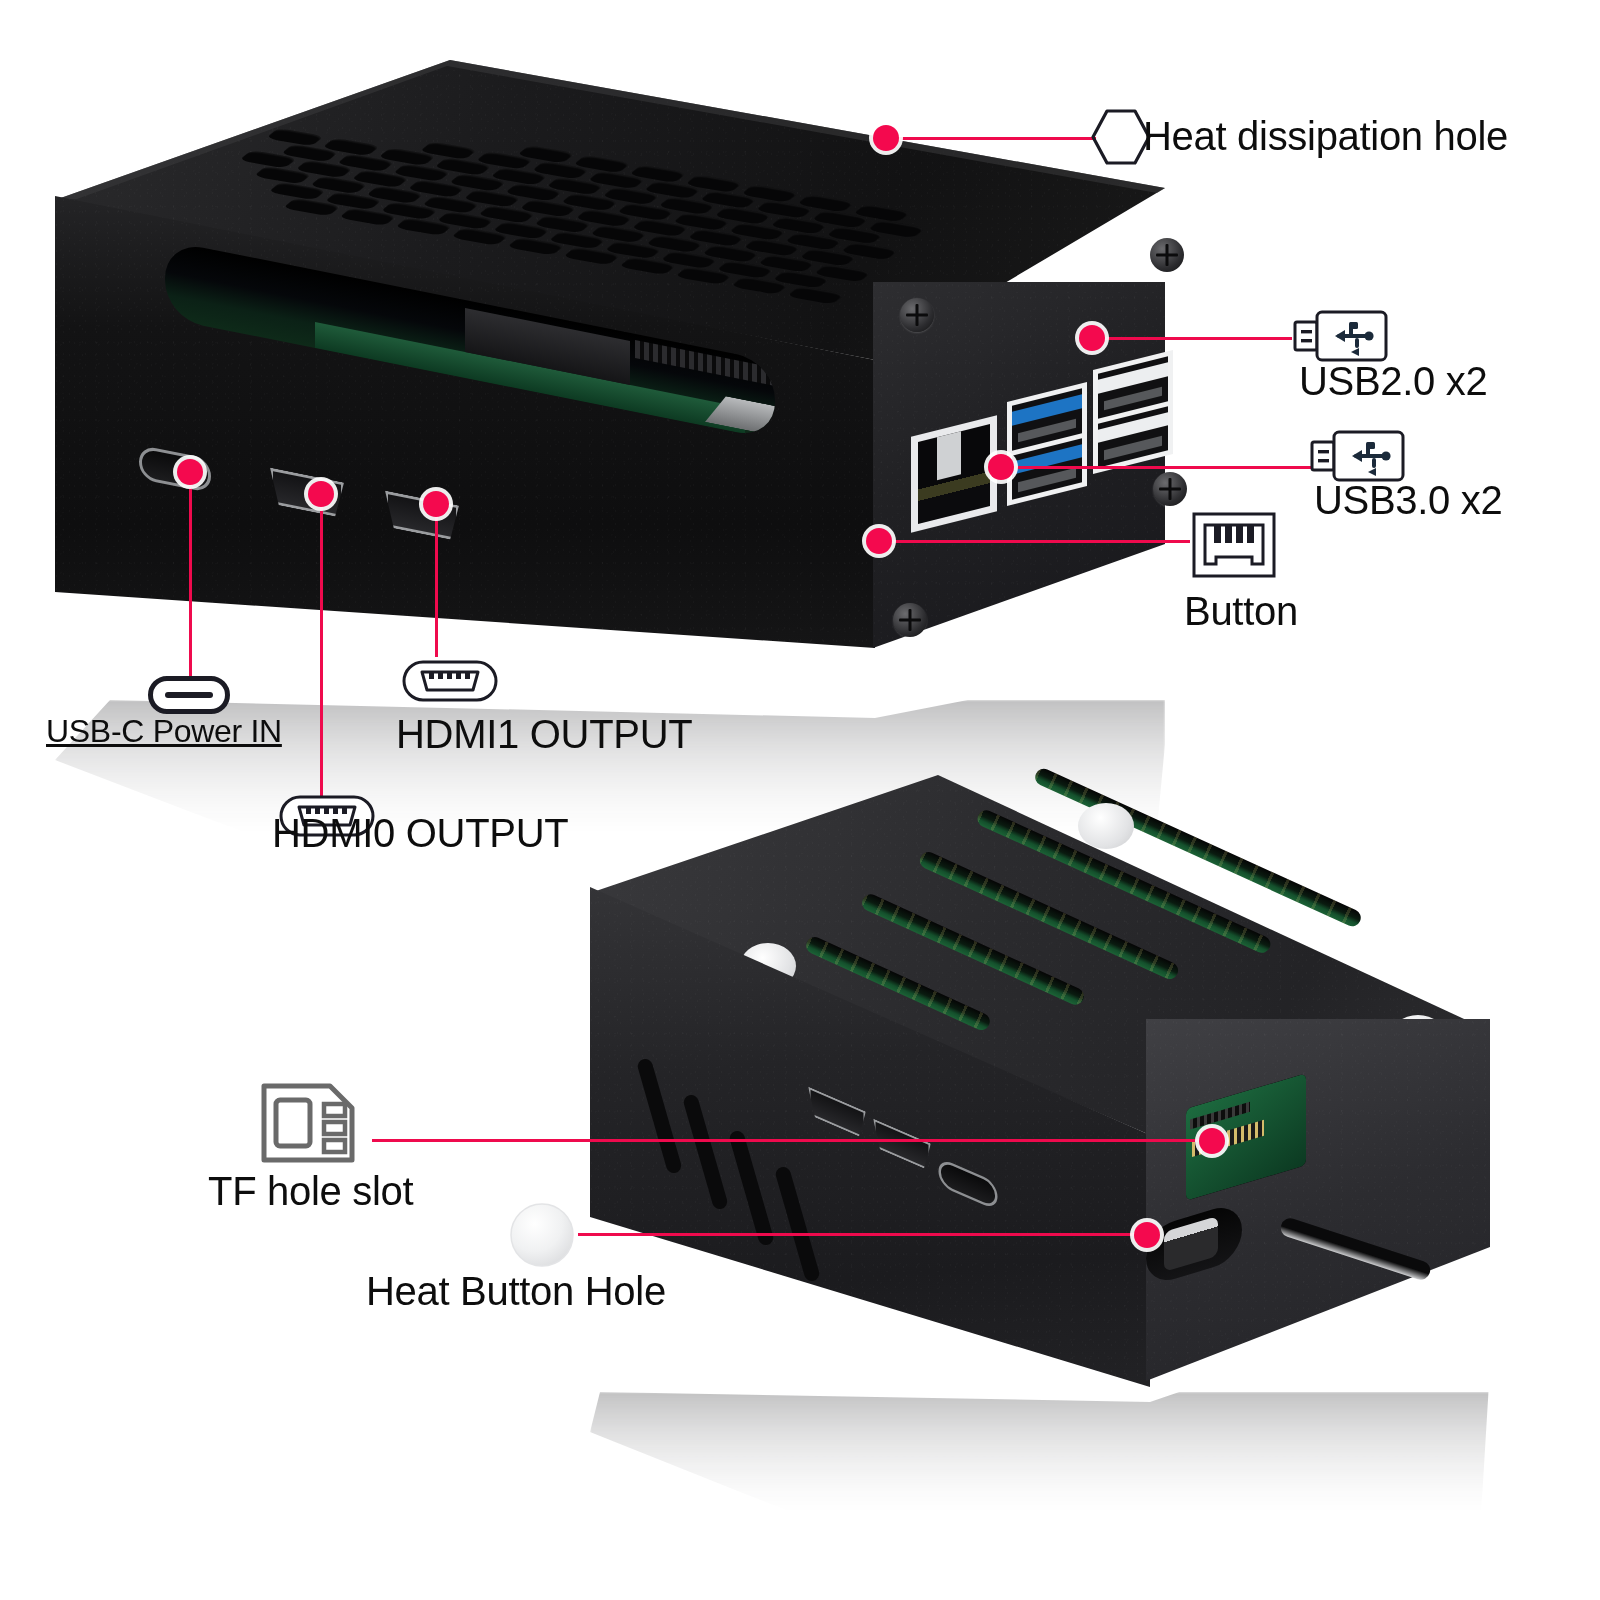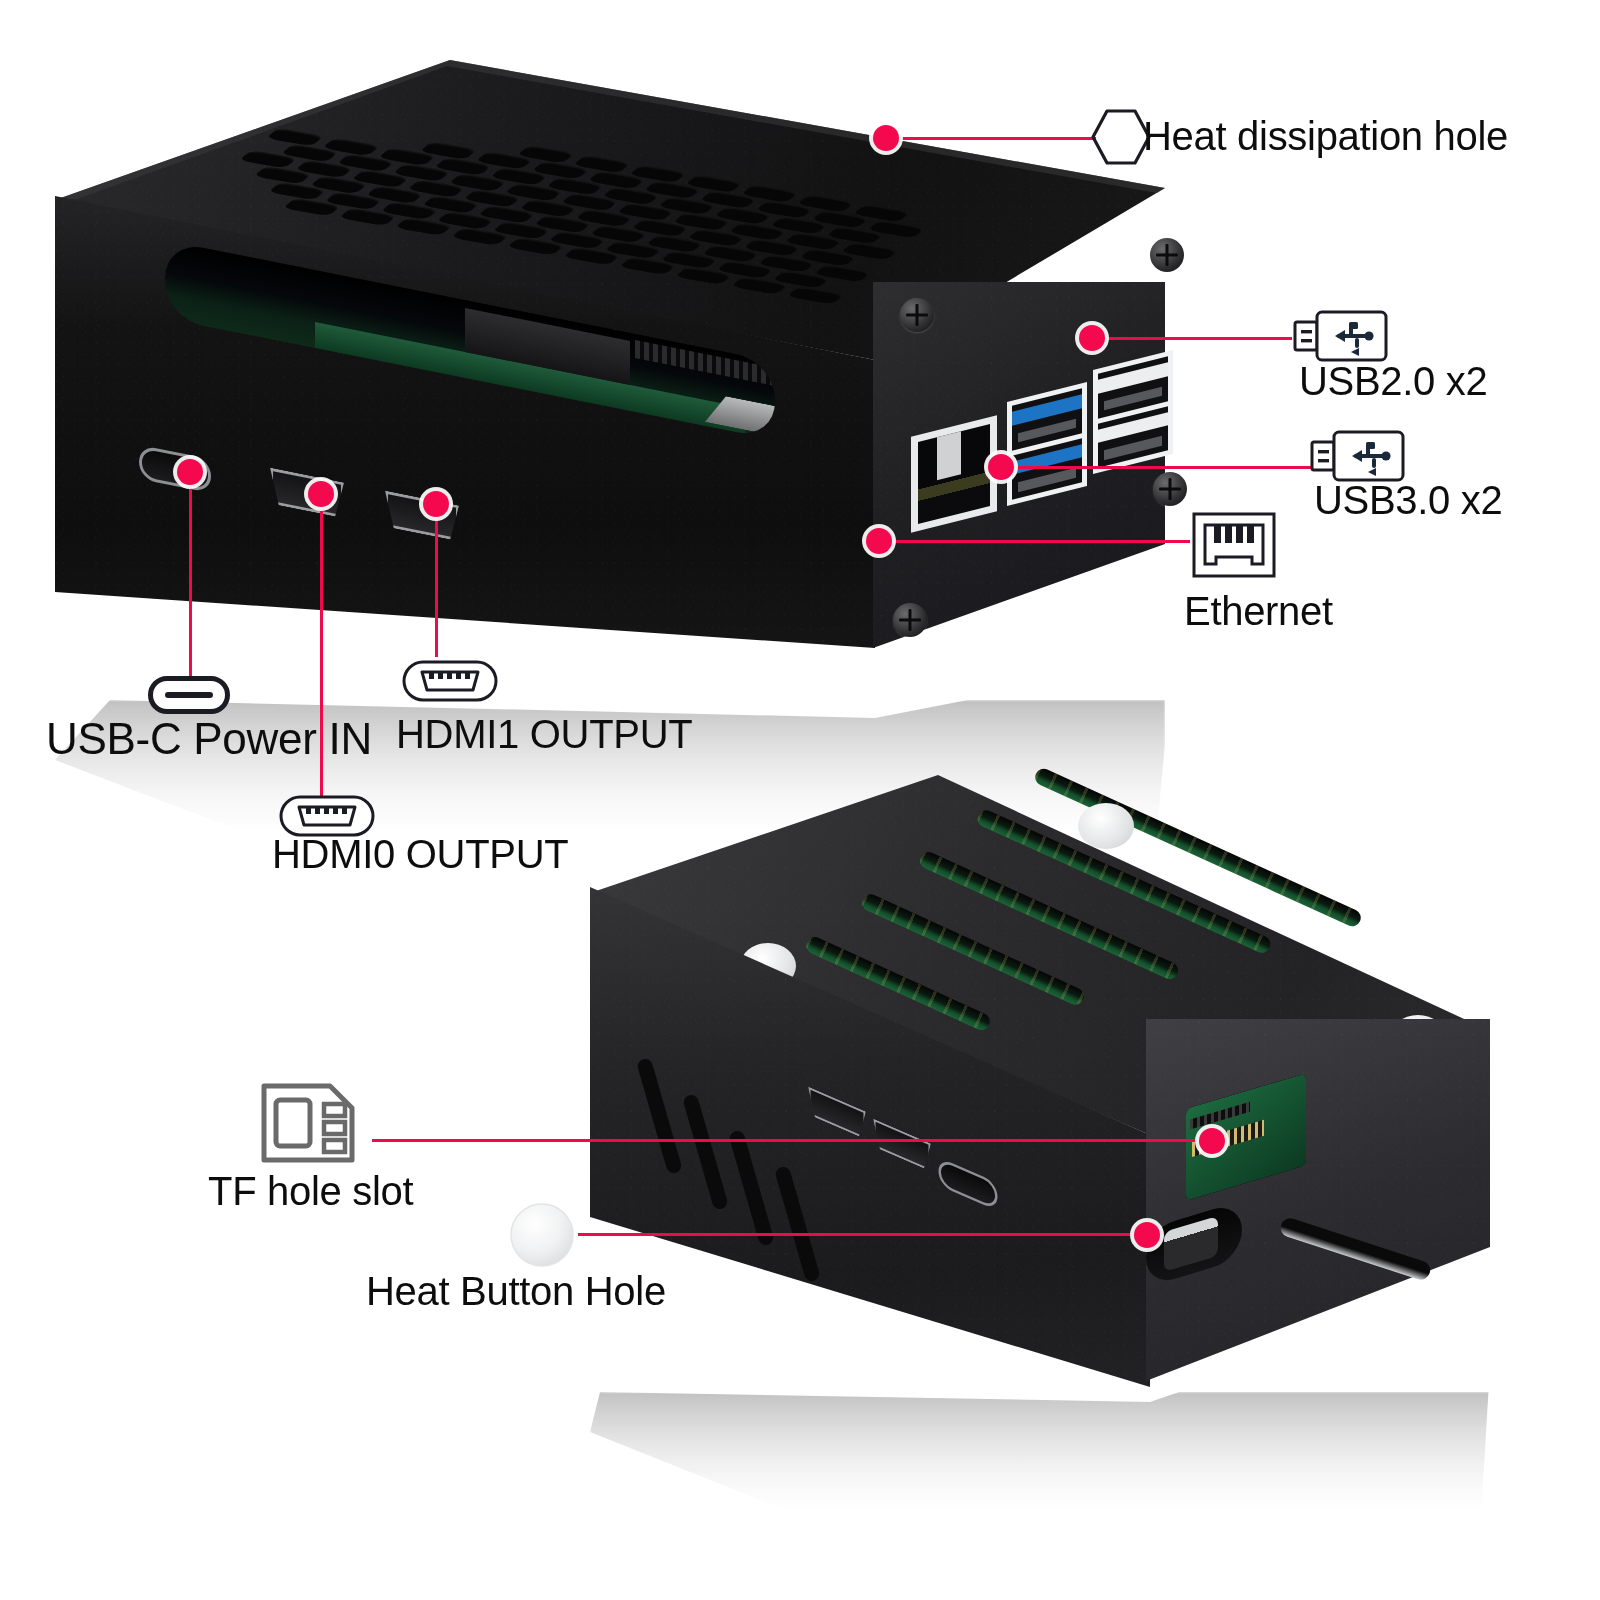--- a/index.html
+++ b/index.html
@@ -455,25 +455,25 @@
       </defs>
     </svg>
   </div>
 
   <div class="lbl" style="left:1143px;top:113px;font-size:40px;">Heat dissipation hole</div>
 
   <div class="lbl" style="left:1299px;top:358px;font-size:40px;">USB2.0 x2</div>
 
   <div class="lbl" style="left:1314px;top:477px;font-size:40px;">USB3.0 x2</div>
 
-  <div class="lbl" style="left:1184px;top:588px;font-size:40px;">Ethernet</div>
-
-  <div class="lbl" style="left:46px;top:713px;font-size:44px;">USB-C Power IN</div>
-
-  <div class="lbl" style="left:272px;top:831px;font-size:40px;">HDMI0 OUTPUT</div>
+  <div class="lbl" style="left:1184px;top:588px;font-size:40px;">Button</div>
+
+  <div class="lbl" style="left:46px;top:713px;font-size:32px;text-decoration:underline;">USB-C Power IN</div>
+
+  <div class="lbl" style="left:272px;top:810px;font-size:40px;">HDMI0 OUTPUT</div>
 
   <div class="lbl" style="left:396px;top:711px;font-size:40px;">HDMI1 OUTPUT</div>
 
   <div class="lbl" style="left:208px;top:1168px;font-size:40px;">TF hole slot</div>
 
   <div class="lbl" style="left:366px;top:1268px;font-size:40px;">Heat Button Hole</div>
 
 </div>
 
 </body></html>

